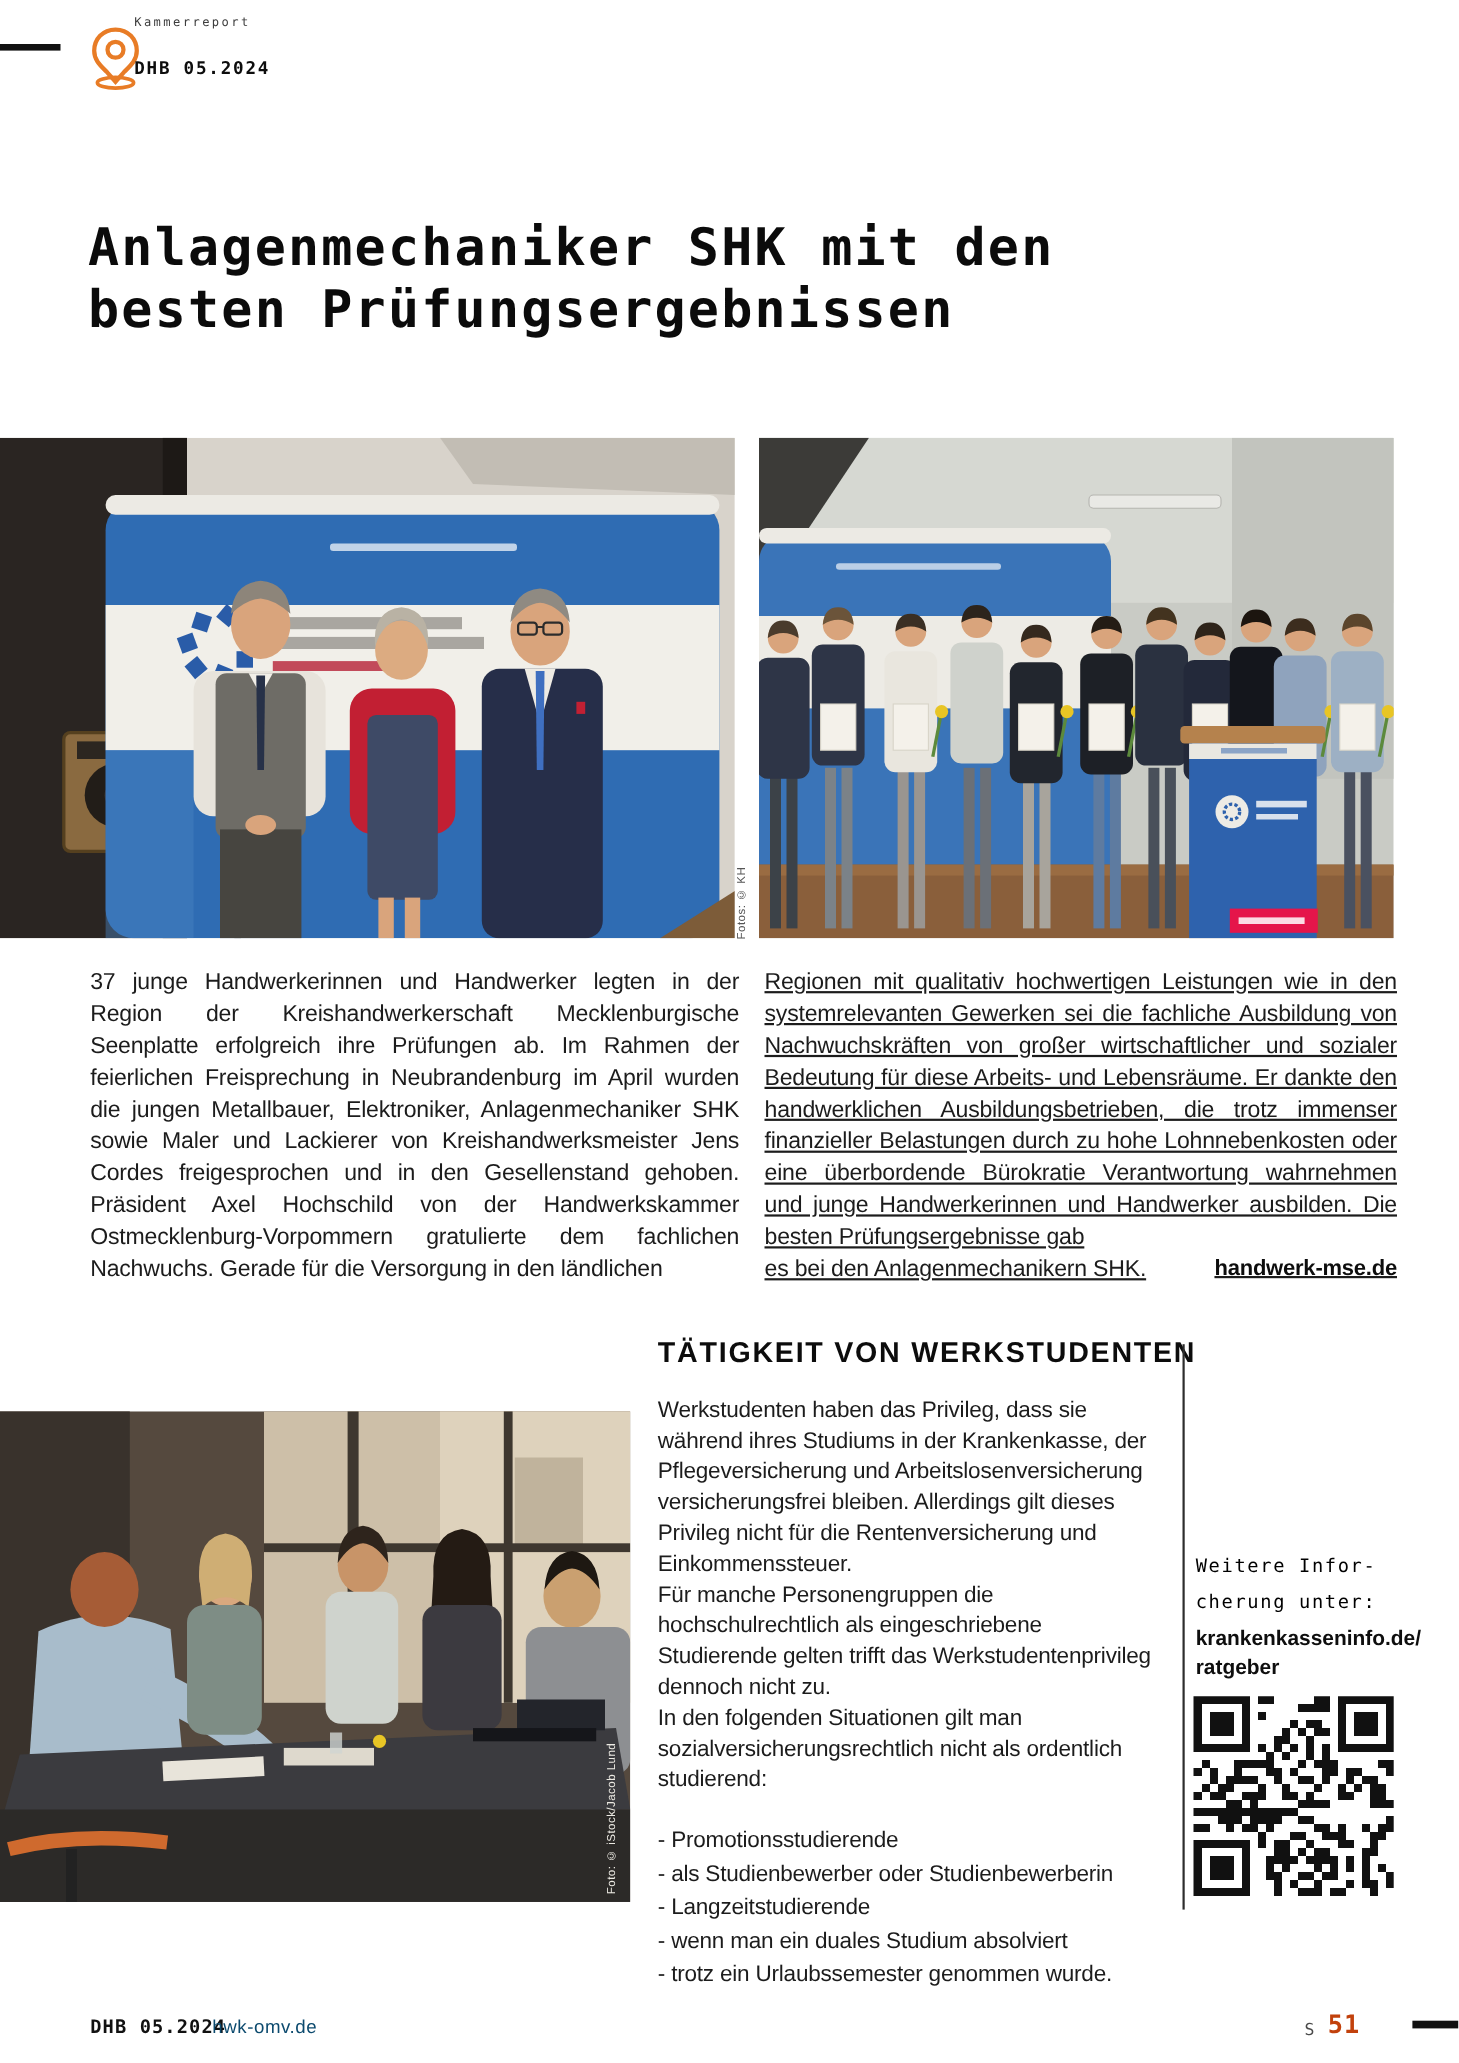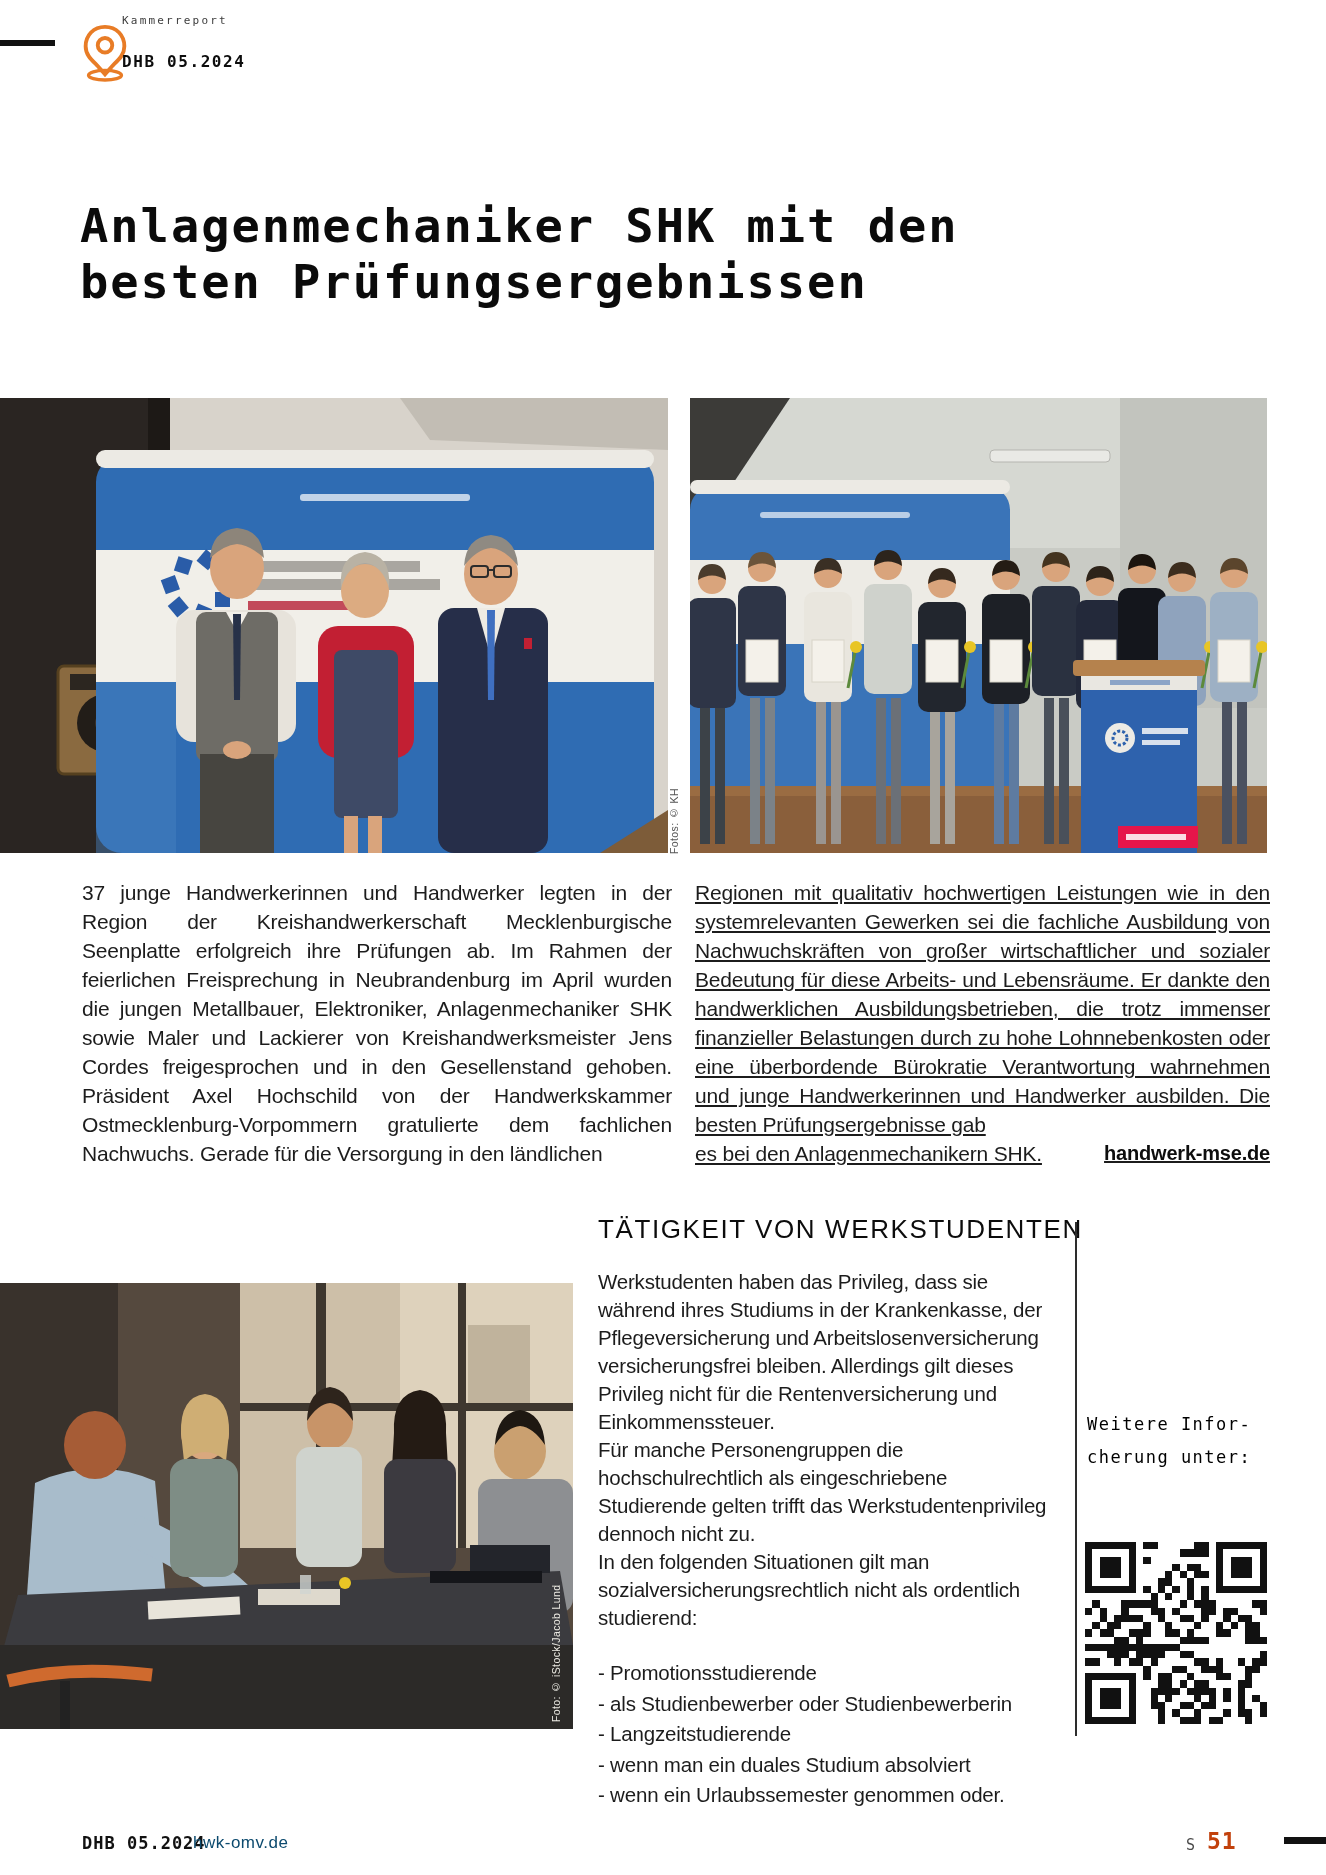--- a/index.html
+++ b/index.html
@@ -32,21 +32,21 @@
 
   
   .bodycol{font-size:21px;line-height:29px;text-align:justify;hyphens:manual;
     letter-spacing:-0.2px;color:#1c1c1c;}
   .col-left{left:82px;top:878px;width:590px;}
   .col-right{left:695px;top:878px;width:575px;text-decoration:underline;}
   .lastline{display:flex;justify-content:space-between;align-items:flex-start;}
   .source-link{font-weight:700;color:#0d0d0d;text-decoration:none;font-size:20px;}
 
   
-  .a2-heading{left:598px;top:1214px;margin:0;font-size:26px;font-weight:400;
+  .a2-heading{left:598px;top:1214px;margin:0;font-size:26px;font-weight:700;
     letter-spacing:1.6px;color:#0c0c0c;}
   .a2-text{left:598px;top:1268px;width:452px;font-size:20.5px;line-height:28px;
     letter-spacing:-0.2px;hyphens:manual;color:#1c1c1c;}
   .a2-text p{margin:0;}
   .a2-bullets{margin-top:26px;line-height:30.5px;}
 
   
   .divider{left:1075px;top:1222px;width:2px;height:514px;background:#2d2d2d;}
   .sidebar-info{left:1087px;top:1408px;font-family:"DejaVu Sans Mono",monospace;
     font-size:17px;line-height:33px;letter-spacing:1.5px;color:#000000;}
@@ -319,29 +319,33 @@
 
   <div class="abs a2-text">
     <p>Werkstudenten haben das Privileg, dass sie während ihres Studiums in der Krankenkasse, der Pflegeversi­cherung und Arbeitslosenversicherung versicherungs­frei bleiben. Allerdings gilt dieses Privileg nicht für die Rentenversicherung und Einkommenssteuer.</p>
     <p>Für manche Personengruppen die hochschulrechtlich als eingeschriebene Studierende gelten trifft das Werkstudentenprivileg dennoch nicht zu.</p>
     <p>In den folgenden Situationen gilt man sozialversiche­rungsrechtlich nicht als ordentlich studierend:</p>
     <div class="a2-bullets">
       <div>- Promotionsstudierende</div>
       <div>- als Studienbewerber oder Studienbewerberin</div>
       <div>- Langzeitstudierende</div>
       <div>- wenn man ein duales Studium absolviert</div>
-      <div>- wenn ein Urlaubssemester genommen oder.</div>
+      <div>- trotz ein Urlaubssemester genommen wurde.</div>
     </div>
   </div>
 
   <div class="abs divider"></div>
   <div class="abs sidebar-info">
     <div>Weitere Infor-</div>
     <div>cherung unter:</div>
   </div>
+  <a class="abs sidebar-link" href="#" style="top:1476px;left:1087px;">
+    <div>krankenkasseninfo.de/</div>
+    <div>ratgeber</div>
+  </a>
   <svg class="abs qr" width="182" height="182" viewBox="0 0 25 25" style="shape-rendering:crispEdges;">
     <rect width="25" height="25" fill="#ffffff"></rect>
     <g id="qr-modules" fill="#111111">
         <rect x="0" y="0" width="7" height="7" fill="#111"></rect>
         <rect x="1" y="1" width="5" height="5" fill="#fff"></rect>
         <rect x="2" y="2" width="3" height="3" fill="#111"></rect>
         <rect x="18" y="0" width="7" height="7" fill="#111"></rect>
         <rect x="19" y="1" width="5" height="5" fill="#fff"></rect>
         <rect x="20" y="2" width="3" height="3" fill="#111"></rect>
         <rect x="0" y="18" width="7" height="7" fill="#111"></rect>

